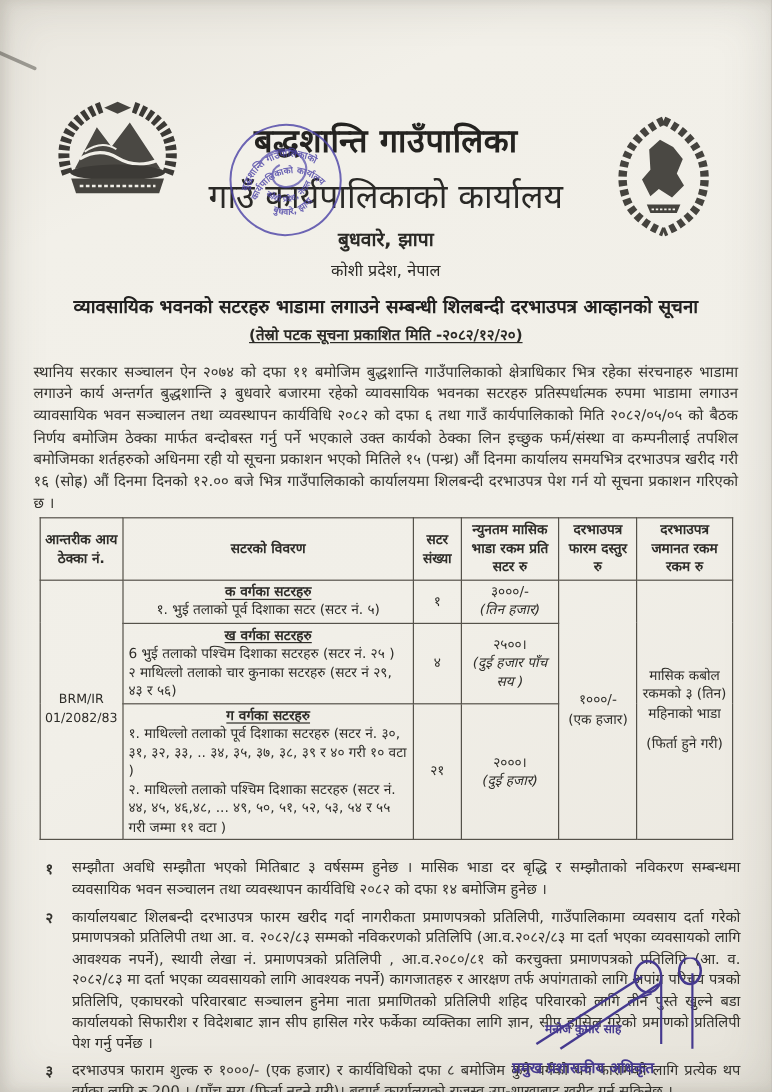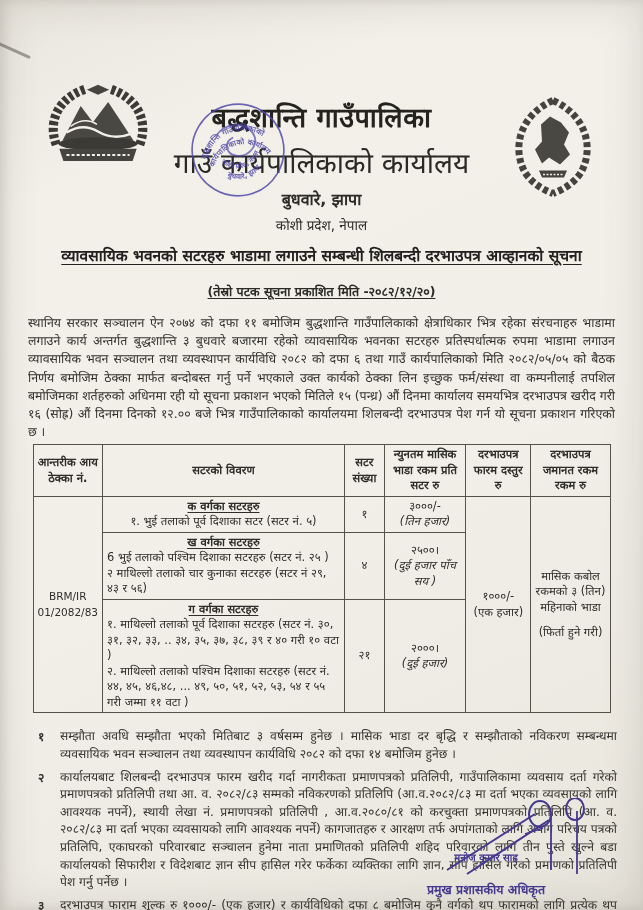--- a/index.html
+++ b/index.html
@@ -26,24 +26,24 @@
   .office-name { font-size:28px; margin-top:8px; color:#2a2926; }
   .addr { font-size:16px; font-weight:bold; margin-top:7px; }
   .province { font-size:13.5px; margin-top:6px; }
   .stamp {
     position:absolute; left:182px; top:100px; width:112px; height:100px;
     transform:rotate(-14deg); opacity:.82; pointer-events:none;
   }
   
   .notice-title {
     margin:10px 24px 0; text-align:center; font-size:15.5px; font-weight:bold;
-    text-decoration:underline; text-underline-offset:3px; color:#222120;
+    text-underline-offset:3px; color:#222120;
   }
   .notice-subtitle {
-    margin-top:17px; text-align:center; font-size:12.5px; font-weight:bold;
+    margin-top:4px; text-align:center; font-size:12.5px; font-weight:bold;
     text-decoration:underline; text-underline-offset:2px;
   }
   
   .body-para {
     margin:14px 28px 0; font-size:12.4px; line-height:18.2px;
     text-align:justify; color:#33322d;
   }
   
   .table-title {
     margin-top:9px; text-align:center; font-size:13px; font-weight:bold;

